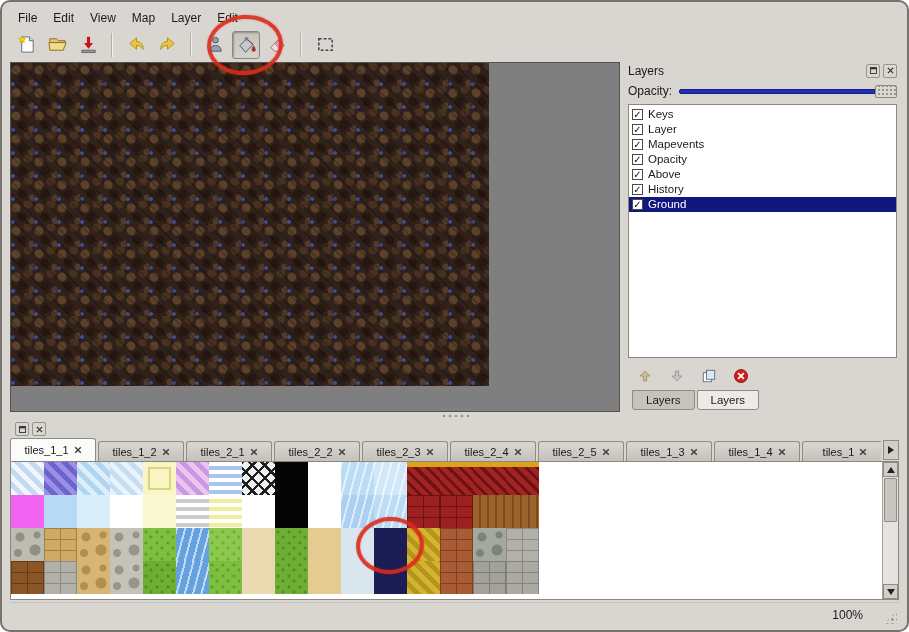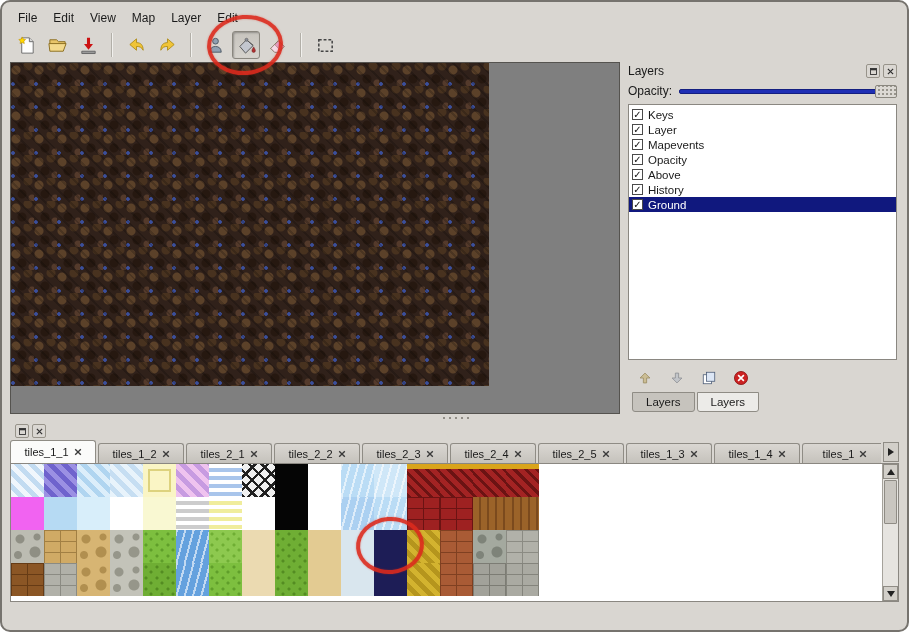--- a/index.html
+++ b/index.html
@@ -498,16 +498,20 @@
           </div>
         <div class="sb-thumb"></div>
         <div class="sb-track"></div>
         <div class="sb-btn">
             <span class="tri-down"></span>
           </div>
       </div>
     </div>
   </div>
 
+  <div class="statusbar">
+    <span>100%</span>
+    <span class="resize-grip"></span>
+  </div>
 
   <div class="annotation" id="ann1"></div>
   <div class="annotation" id="ann2"></div>
 </div>
 
 </body></html>

